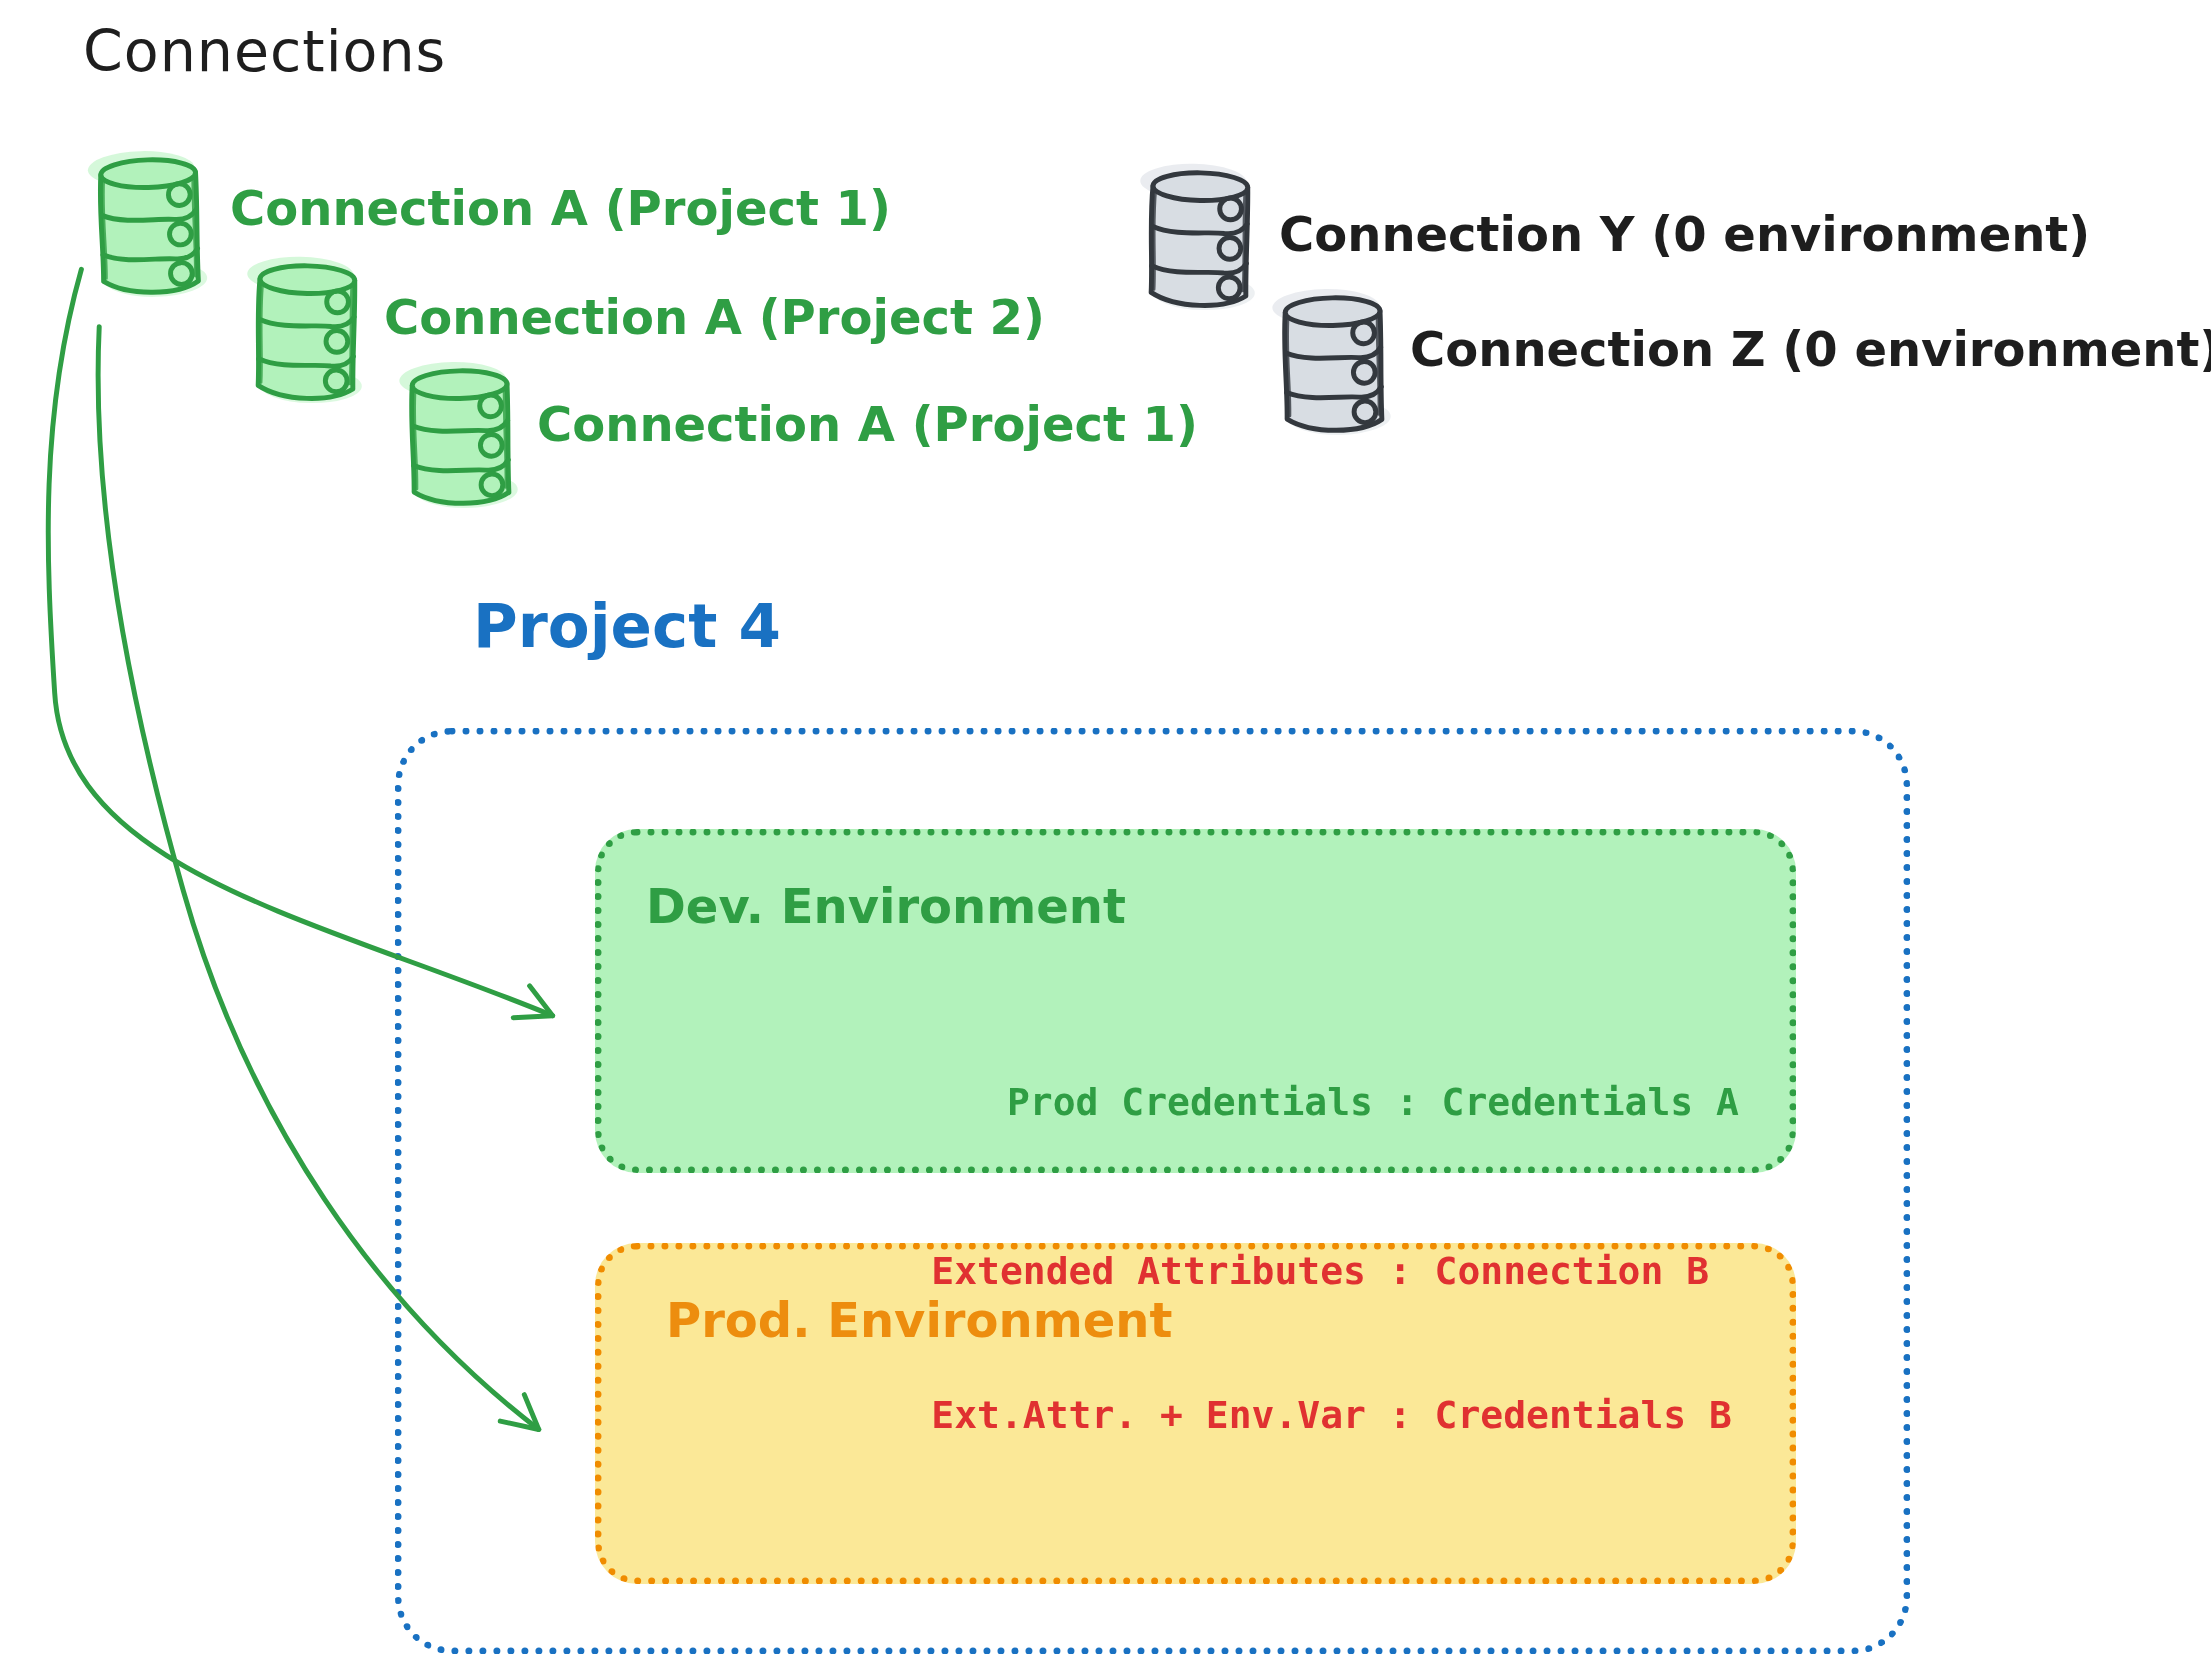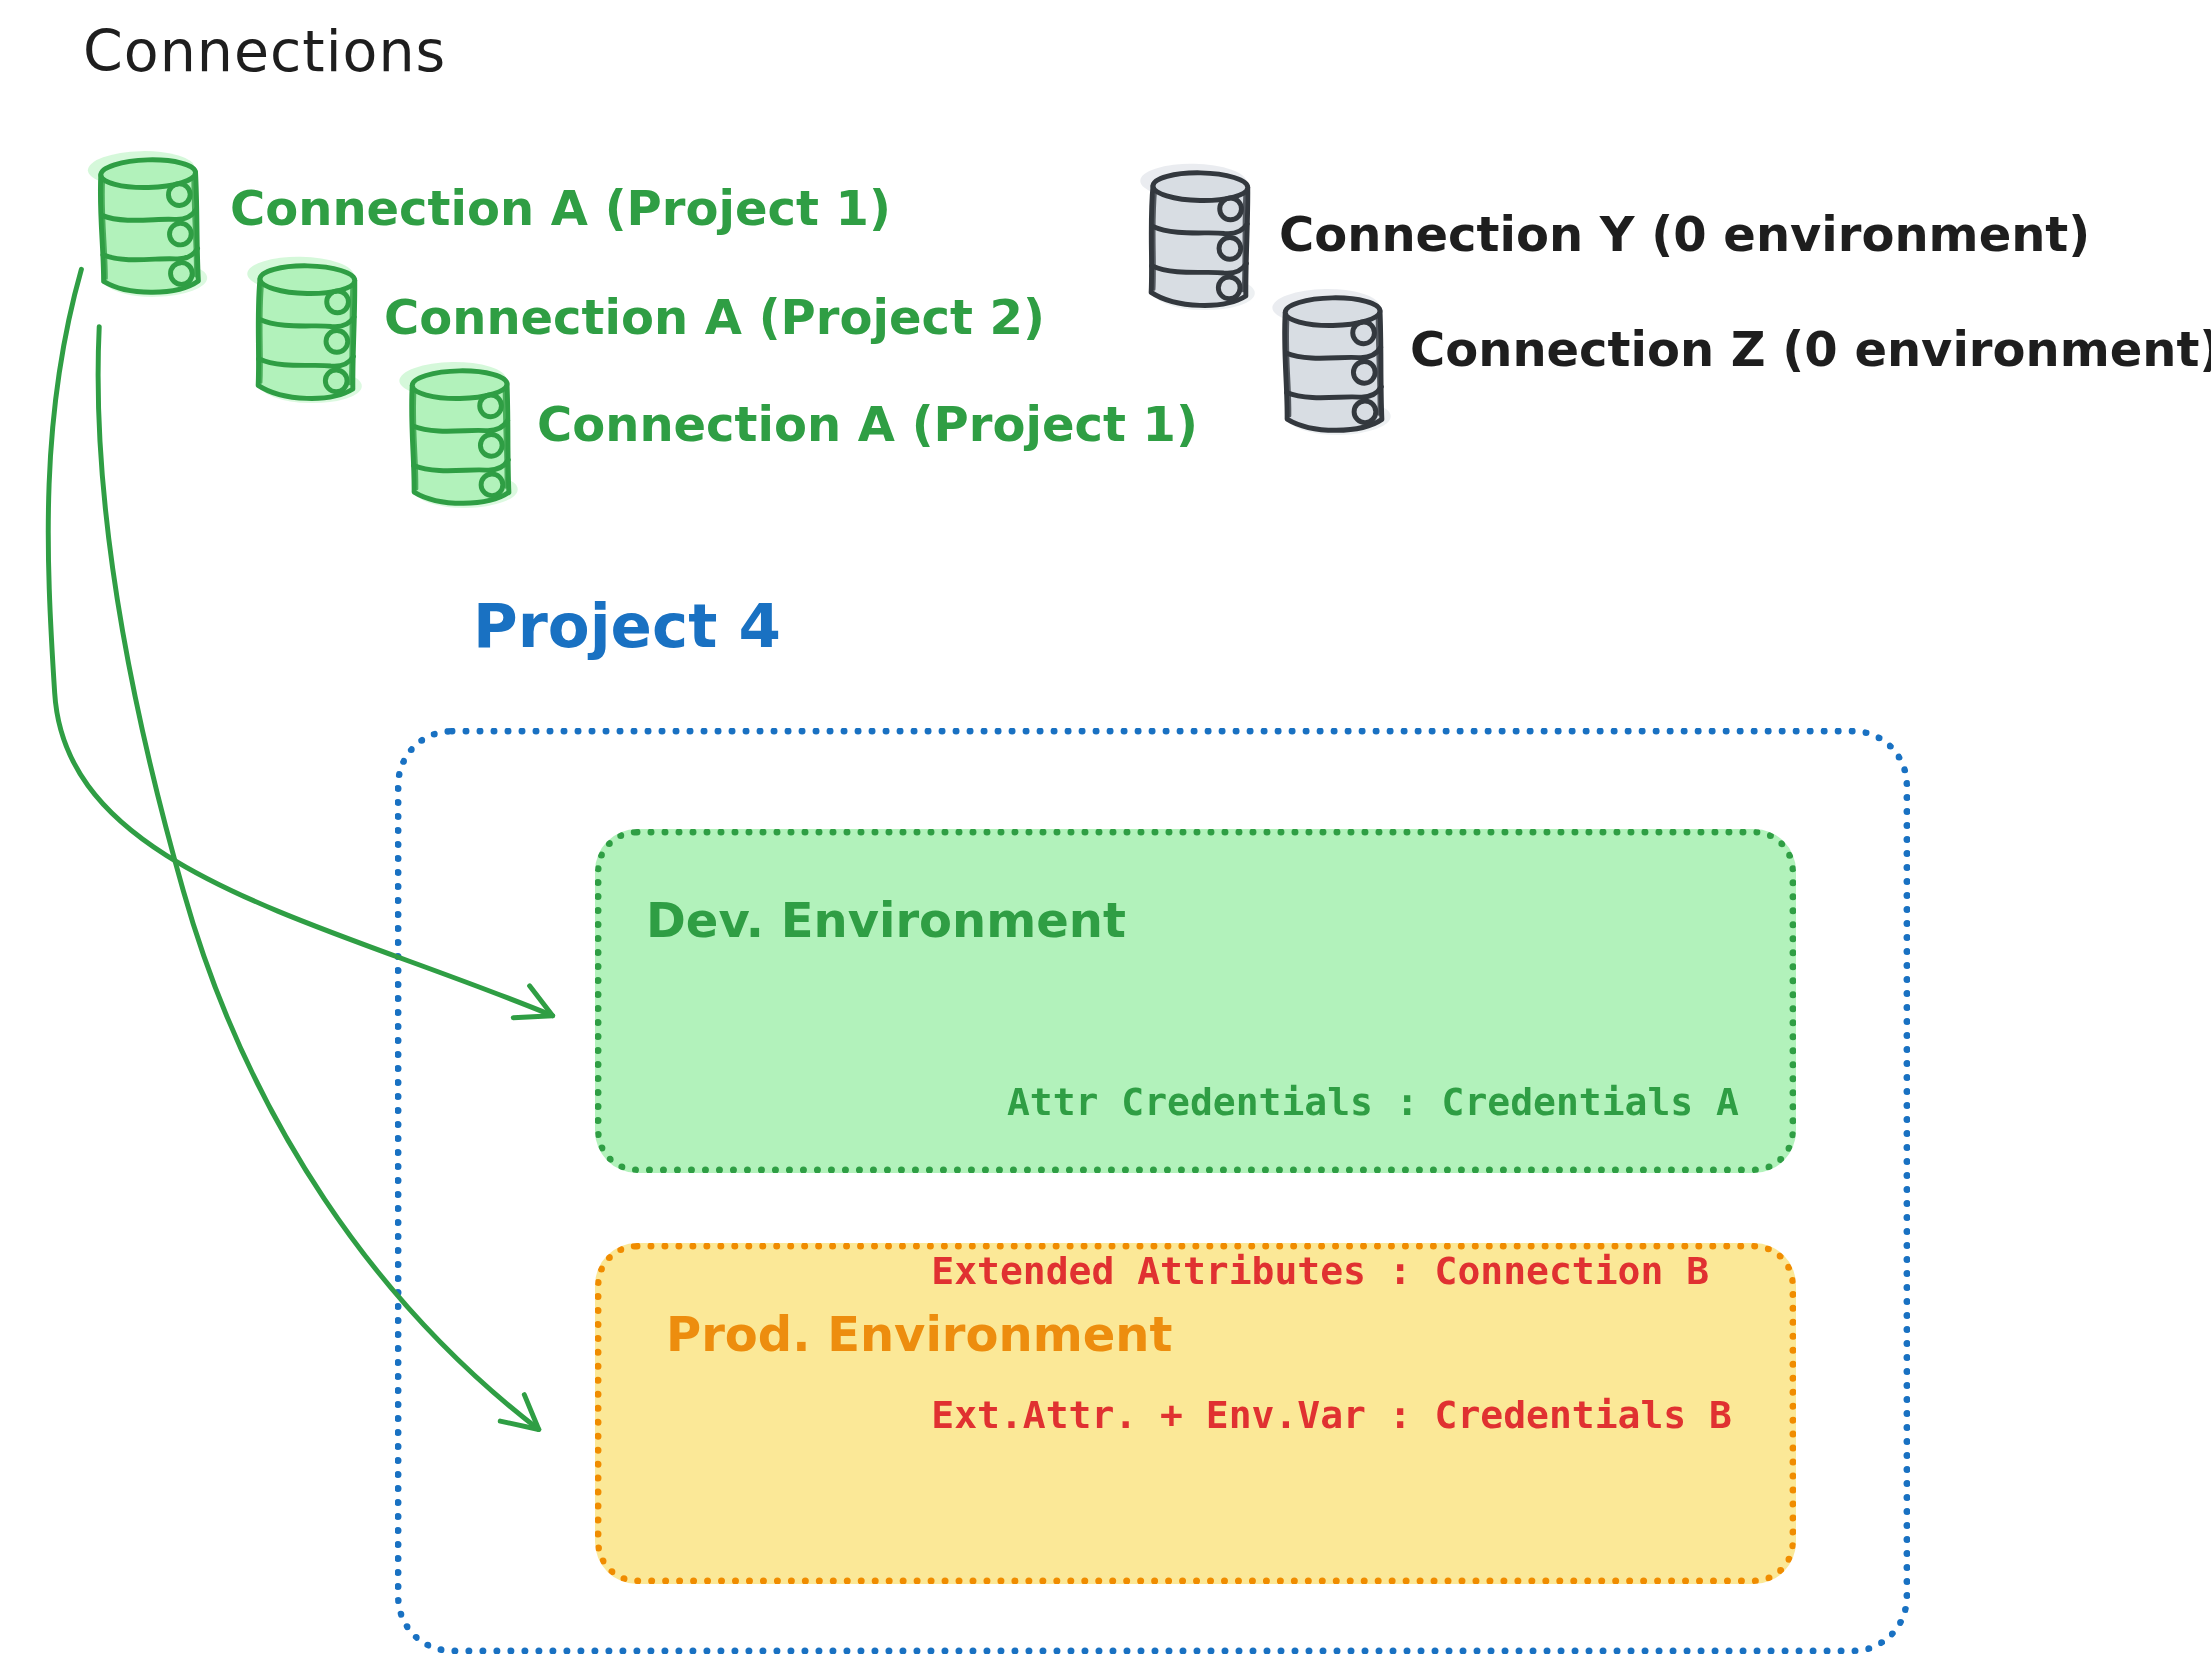--- a/index.html
+++ b/index.html
@@ -77,21 +77,21 @@
     border: 7px dotted #2f9e44;
   }
   .env-prod {
     left: 595px; top: 1243px;
     width: 1201px; height: 341px;
     background: #fbe897;
     border: 7px dotted #f08c00;
   }
   .env-name {
     position: absolute;
-    left: 44px; top: 56px;
+    left: 44px; top: 42px;
     font-size: 48px;
     font-weight: 600;
     white-space: nowrap;
   }
   .env-dev .env-name  { color: #2f9e44; }
   .env-prod .env-name { color: #ed8d0e; margin-left: 20px; }
 
   .env-detail {
     position: absolute;
     font-family: "DejaVu Sans Mono", monospace;
@@ -164,21 +164,21 @@
   <div class="abs hand conn-label green lbl-a3">Connection A (Project 1)</div>
   <div class="abs hand conn-label ink lbl-y">Connection Y (0 environment)</div>
   <div class="abs hand conn-label ink lbl-z">Connection Z (0 environment)</div>
 
   <div class="abs hand project-title">Project 4</div>
 
   <div class="abs project-box"></div>
 
   <div class="abs env-box env-dev">
     <div class="hand env-name">Dev. Environment</div>
-    <div class="env-detail">Attr Credentials : Credentials A</div>
+    <div class="env-detail">Prod Credentials : Credentials A</div>
   </div>
 
   <div class="abs env-box env-prod">
     <div class="hand env-name">Prod. Environment</div>
     <div class="env-detail">
       <div>Extended Attributes : Connection B</div>
       <div>Ext.Attr. + Env.Var : Credentials B</div>
     </div>
   </div>
 

